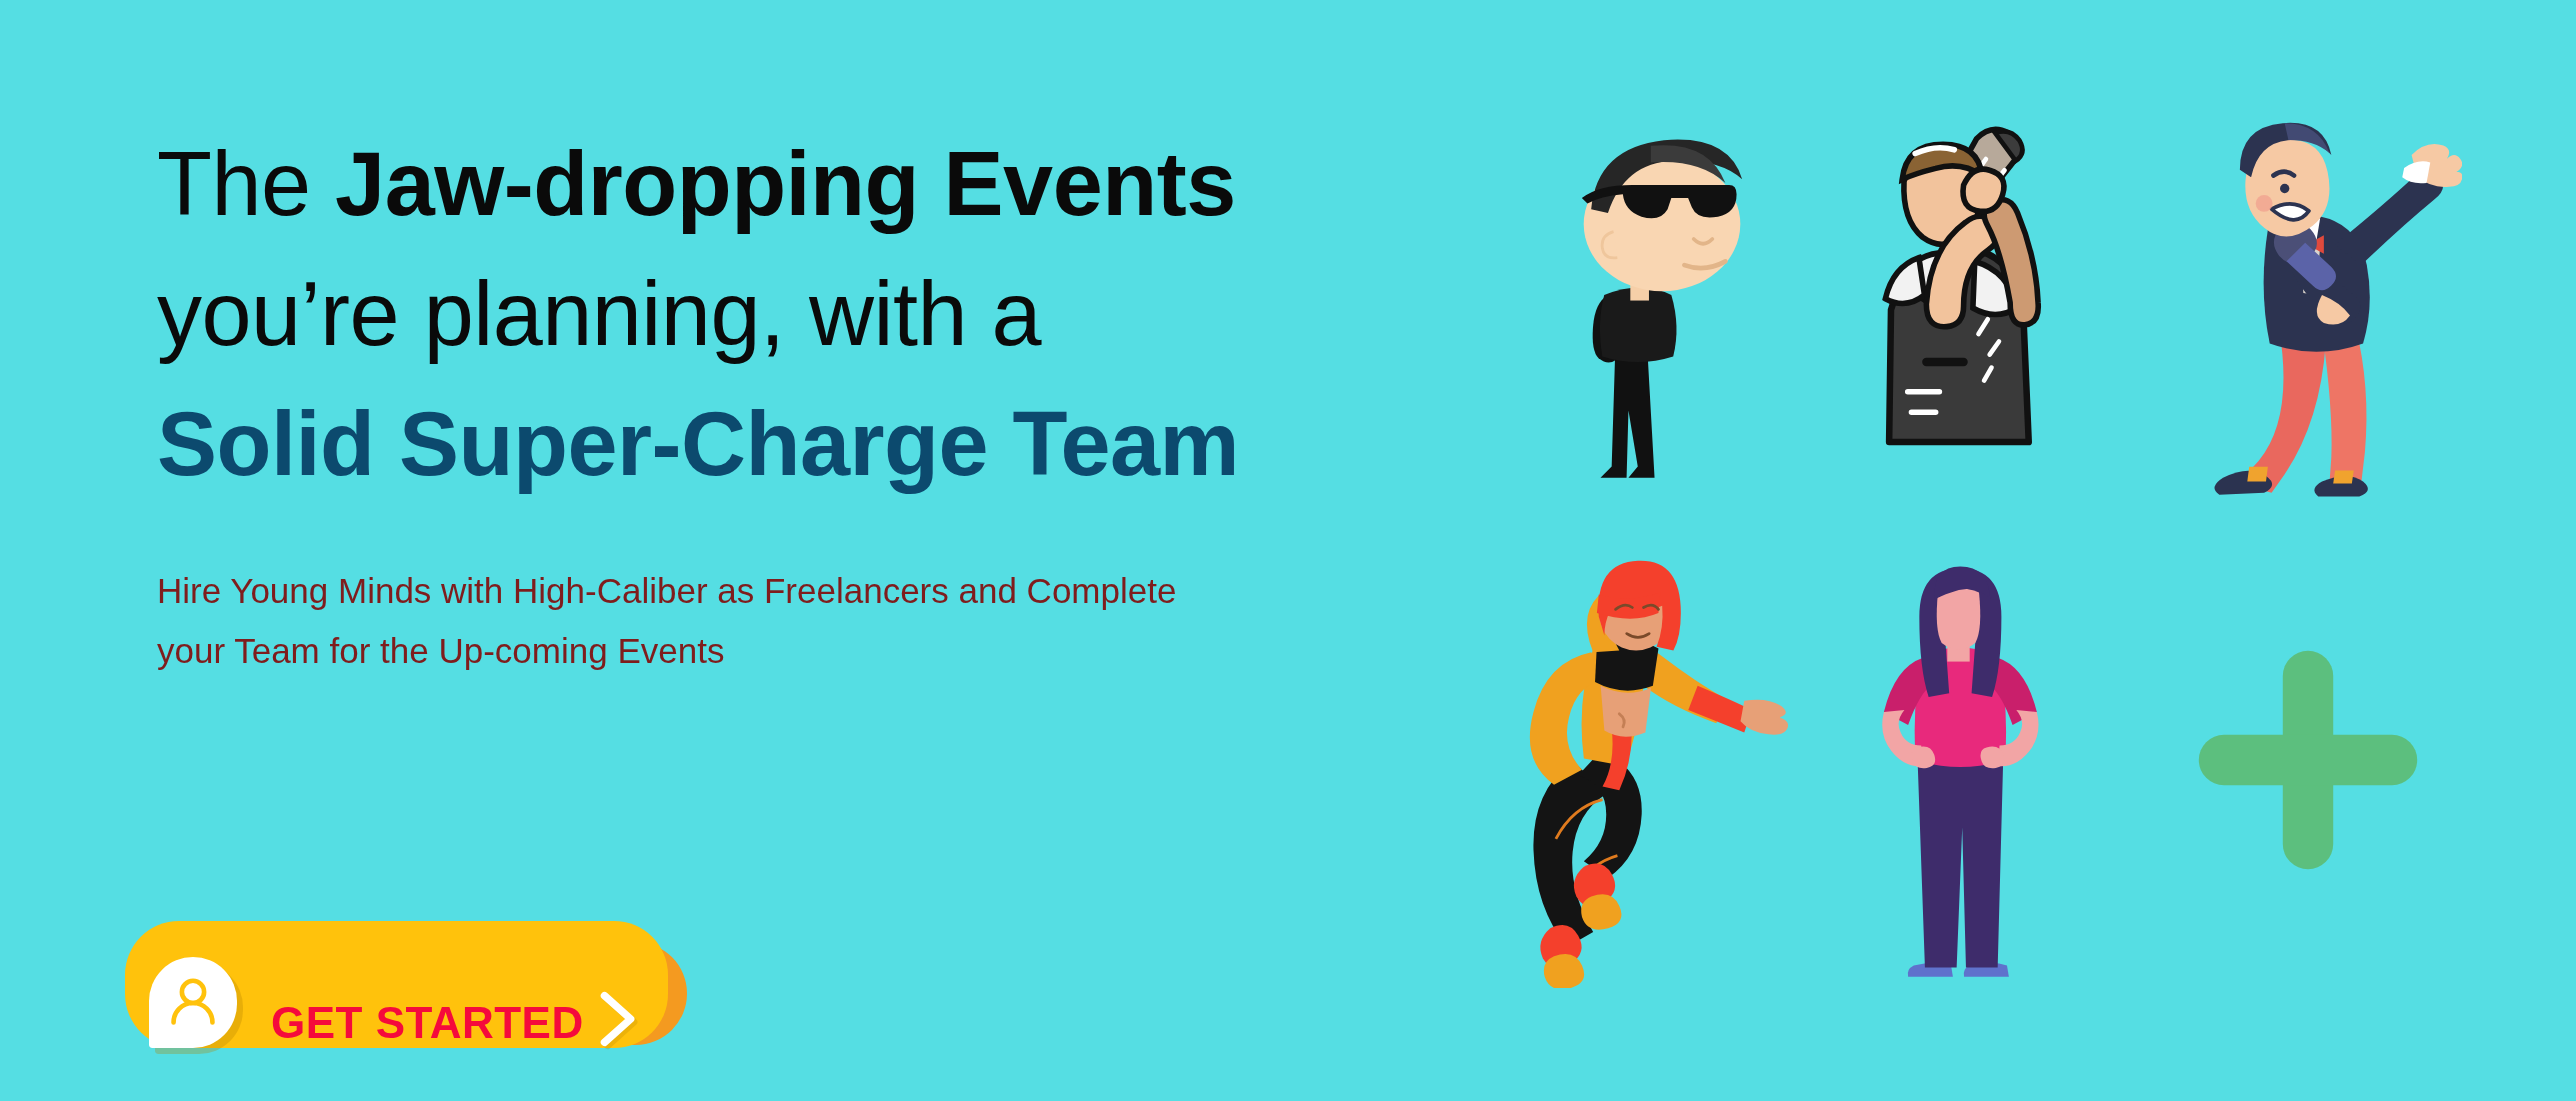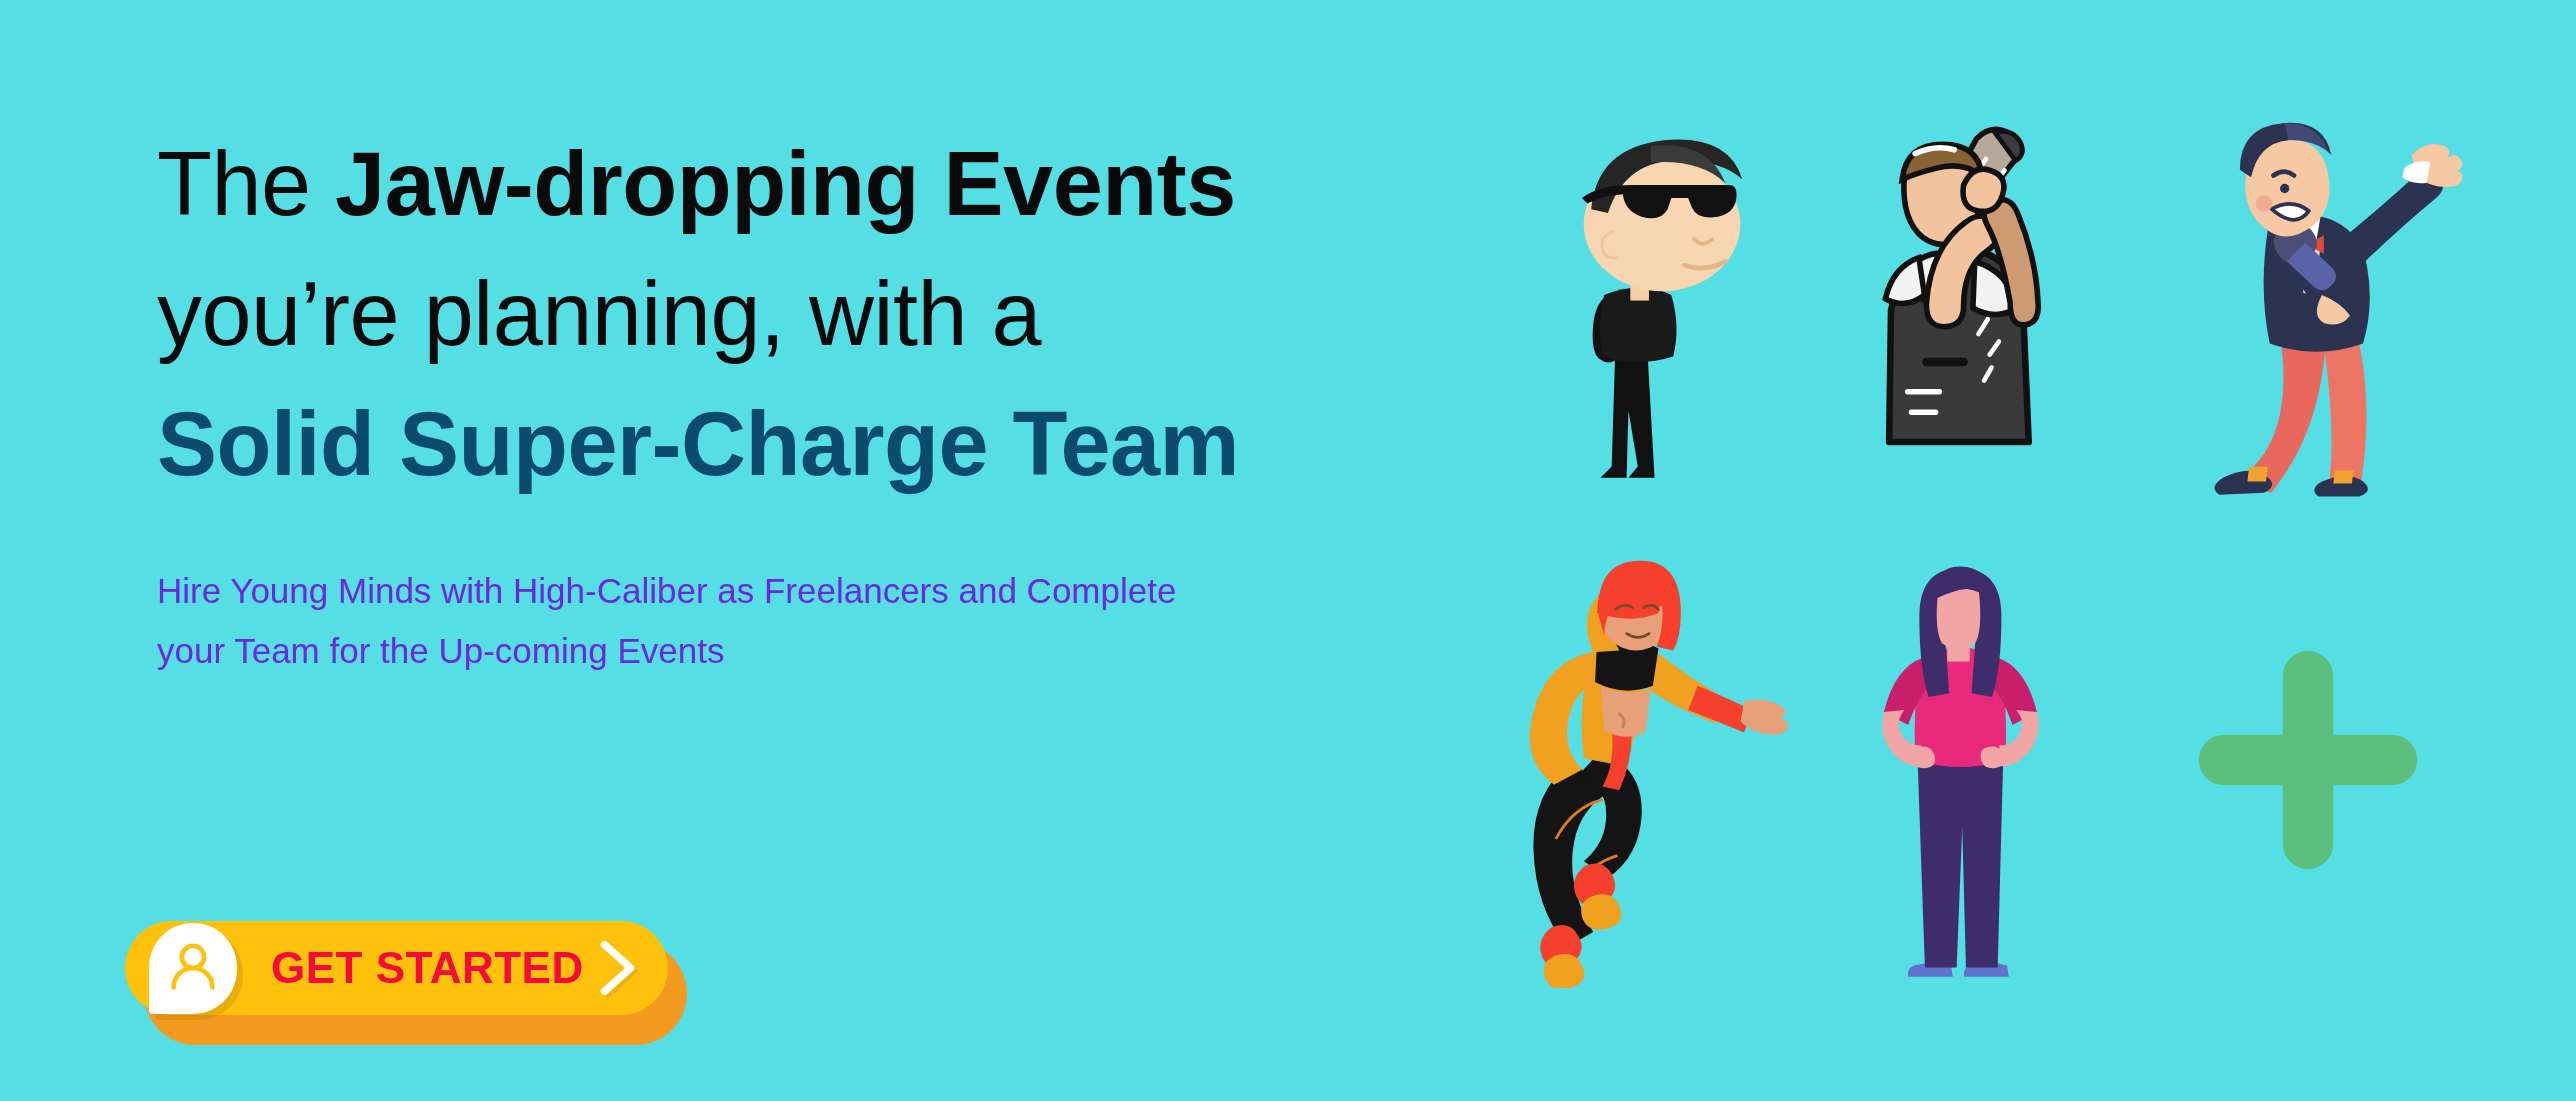--- a/index.html
+++ b/index.html
@@ -45,21 +45,21 @@
     color: #0c4a6e;
   }
   .subcopy {
     margin: 0;
     padding-top: 52px;
     width: 1054px;
     font-family: "Liberation Sans", sans-serif;
     font-size: 35px;
     line-height: 60px;
     font-weight: 400;
-    color: #6d28d9;
+    color: #7f1d1d;
   }
 
   
   .cta-wrap {
     position: absolute;
     left: 125px;
     top: 921px;
     width: 578px;
     height: 140px;
   }
@@ -70,27 +70,27 @@
     width: 543px;
     height: 103px;
     background: #f49a20;
     border-radius: 54px;
   }
   .cta-button {
     position: absolute;
     left: 0;
     top: 0;
     width: 543px;
-    height: 94px;
+    height: 127px;
     background: #ffc20c;
     border-radius: 54px;
     border: none;
     padding: 0;
     display: flex;
-    align-items: center;
+    align-items: flex-end;
     cursor: pointer;
   }
   .cta-badge {
     position: relative;
     flex: 0 0 auto;
     margin-left: 24px;
     width: 88px;
     height: 91px;
     background: #ffffff;
     border-radius: 47px 47px 47px 3.7px;

